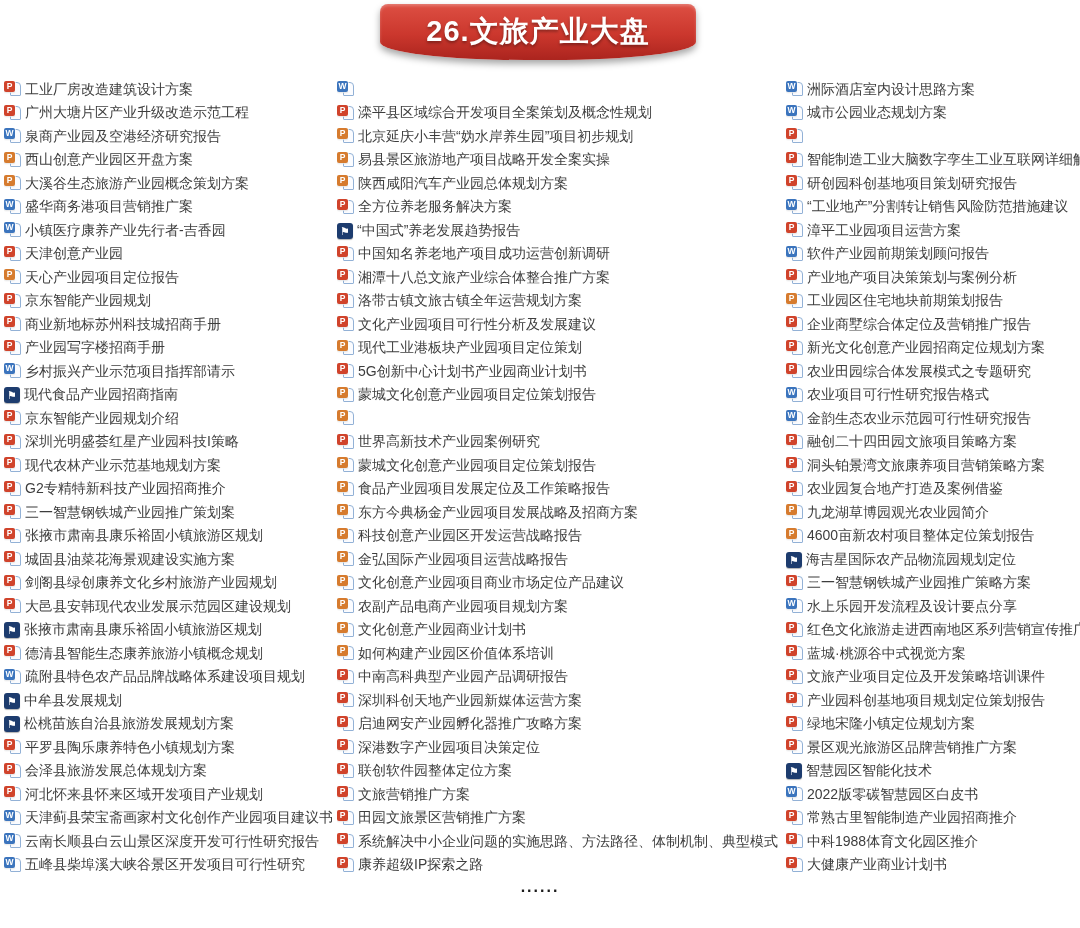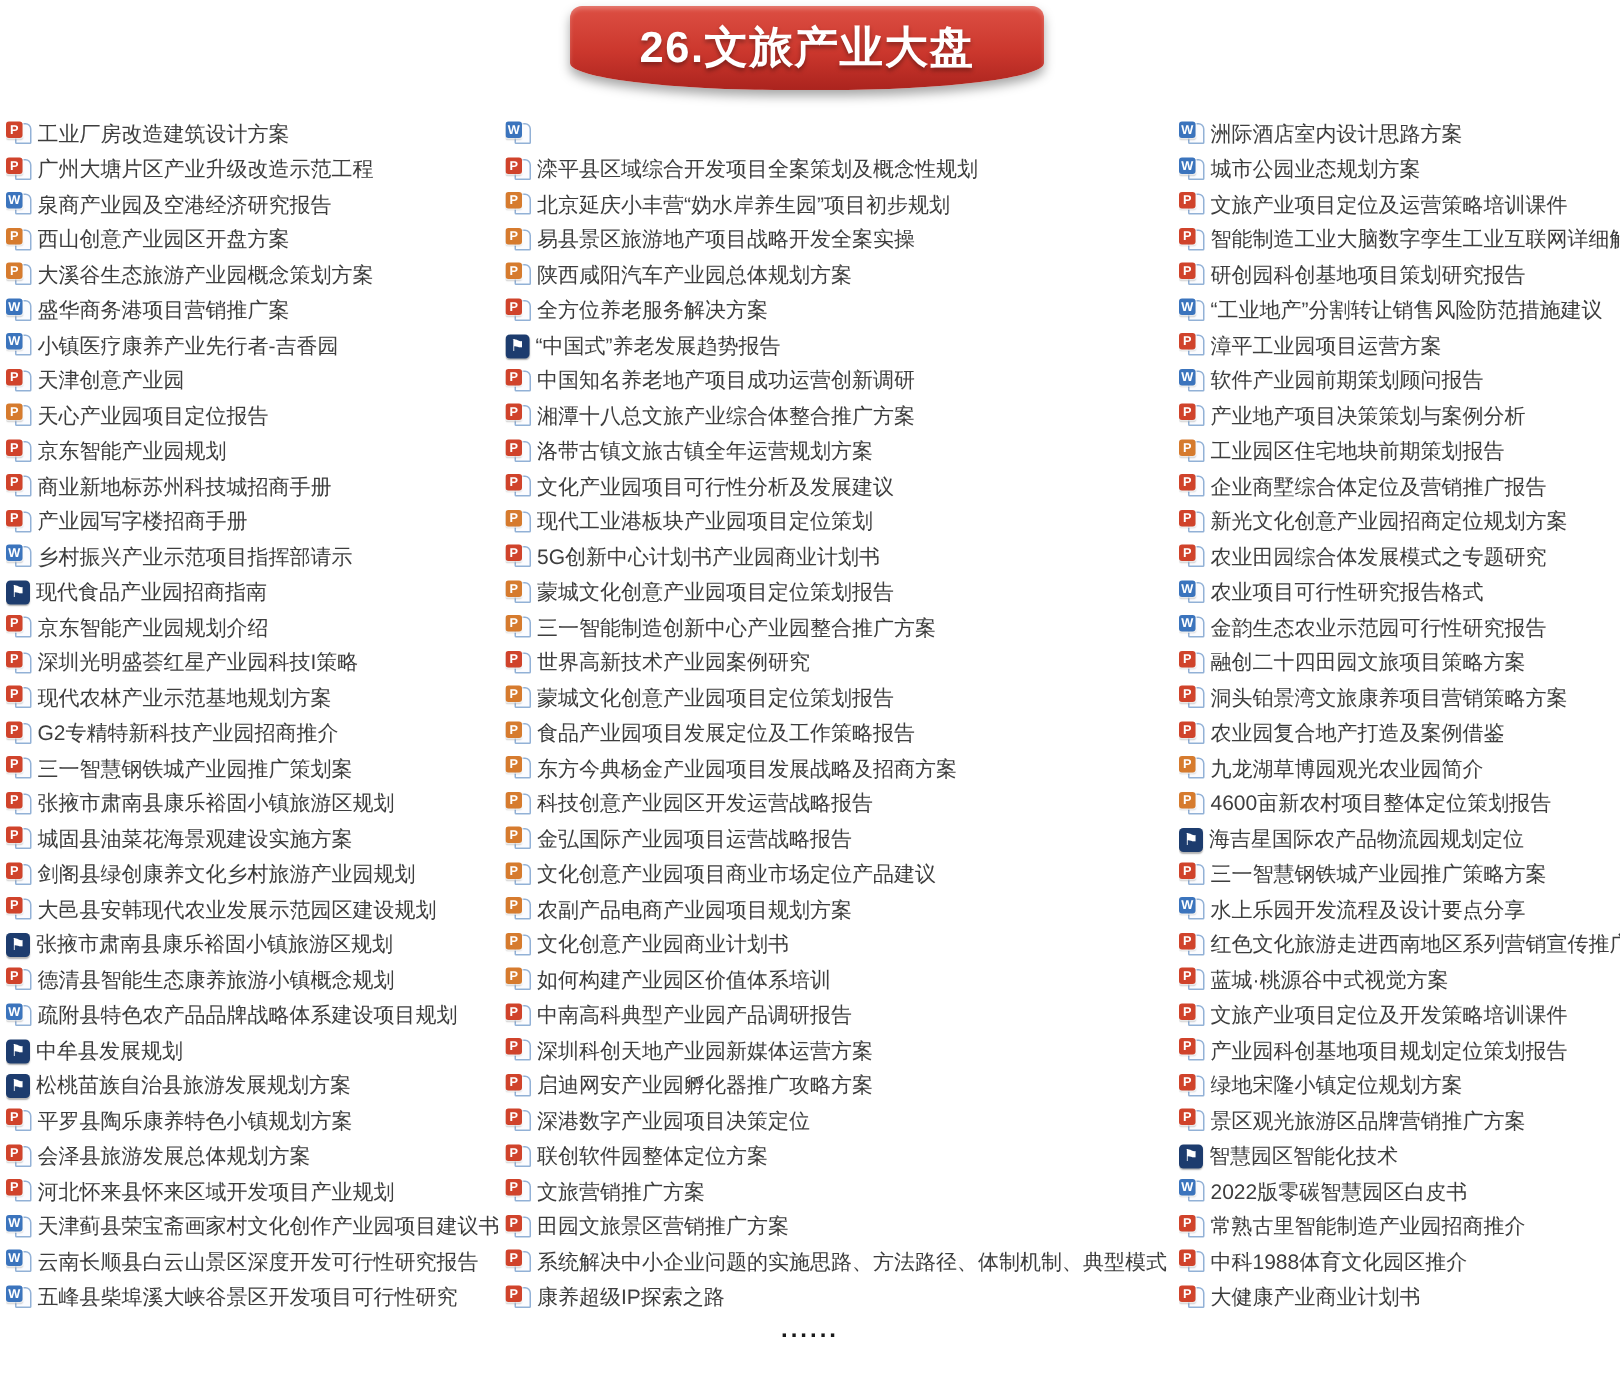--- a/index.html
+++ b/index.html
@@ -379,21 +379,20 @@
         <span class="pg"></span>
         <span class="badge" style="background: rgb(214, 123, 46);">P</span>
       </span>
       <span class="lbl">蒙城文化创意产业园项目定位策划报告</span>
     </div>
     <div class="doc-row">
       <span class="icon">
         <span class="pg"></span>
         <span class="badge" style="background: rgb(214, 123, 46);">P</span>
       </span>
-      <span class="lbl">三一智能制造创新中心产业园整合推广方案</span>
     </div>
     <div class="doc-row">
       <span class="icon">
         <span class="pg"></span>
         <span class="badge" style="background: rgb(208, 67, 43);">P</span>
       </span>
       <span class="lbl">世界高新技术产业园案例研究</span>
     </div>
     <div class="doc-row">
       <span class="icon">
@@ -535,21 +534,20 @@
         <span class="pg"></span>
         <span class="badge" style="background: rgb(59, 116, 189);">W</span>
       </span>
       <span class="lbl">城市公园业态规划方案</span>
     </div>
     <div class="doc-row">
       <span class="icon">
         <span class="pg"></span>
         <span class="badge" style="background: rgb(208, 67, 43);">P</span>
       </span>
-      <span class="lbl">文旅产业项目定位及运营策略培训课件</span>
     </div>
     <div class="doc-row">
       <span class="icon">
         <span class="pg"></span>
         <span class="badge" style="background: rgb(208, 67, 43);">P</span>
       </span>
       <span class="lbl">智能制造工业大脑数字孪生工业互联网详细解读</span>
     </div>
     <div class="doc-row">
       <span class="icon">

